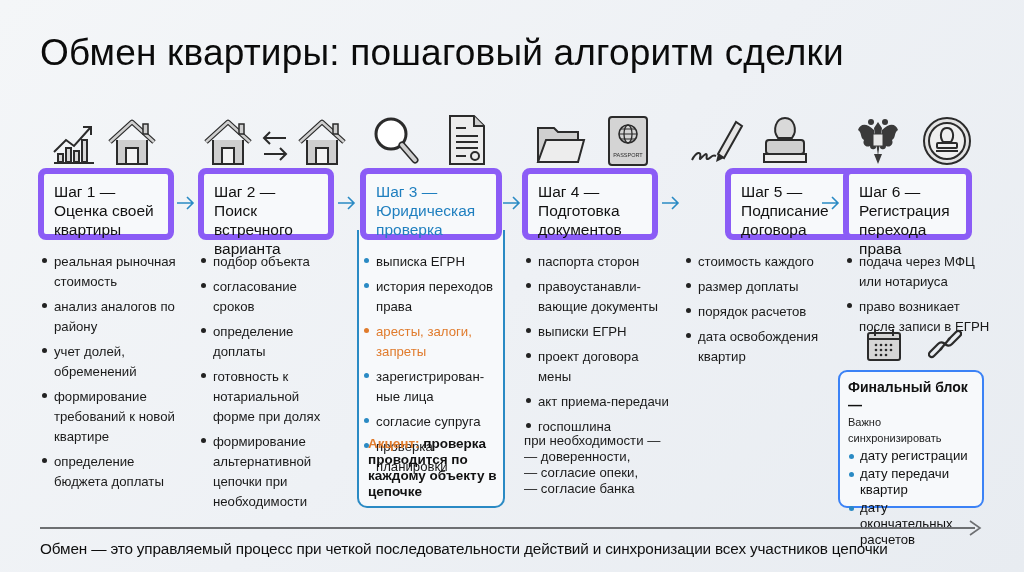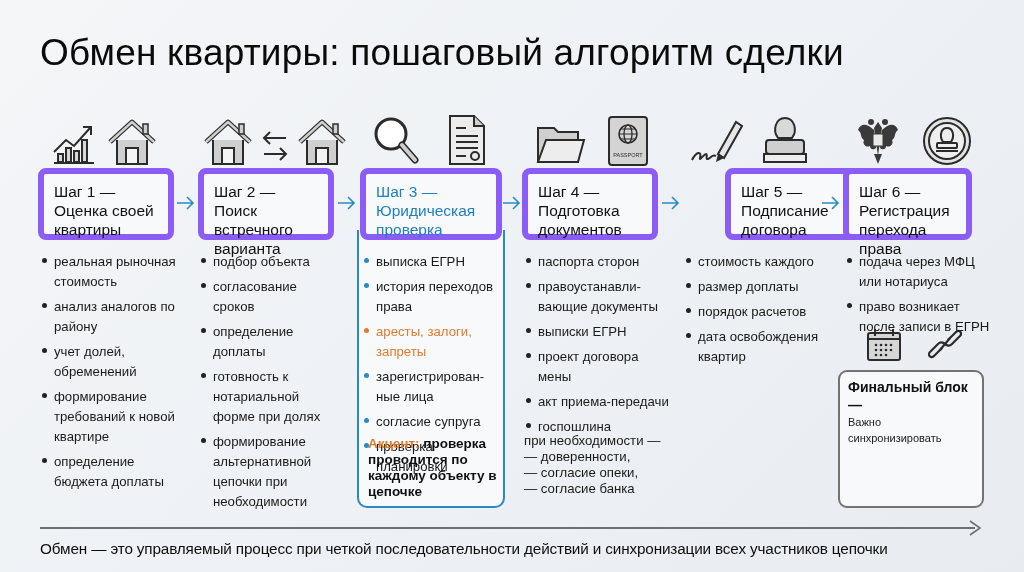--- a/index.html
+++ b/index.html
@@ -38,21 +38,21 @@
     content: ""; position: absolute; left: 2px; top: 6px; width: 5px; height: 5px; border-radius: 50%; background: #222;
   }
   ul.bullets.blue li::before { background: #2a8ac4; }
   ul.bullets li.warn { color: #e07b2c; }
   ul.bullets li.warn::before { background: #e07b2c; }
   .accent { position: absolute; left: 368px; top: 436px; width: 130px; font-size: 13.5px; line-height: 16px; font-weight: 700; color: #111; }
   .accent .hl { color: #e07b2c; }
   .extra { position: absolute; left: 524px; top: 433px; font-size: 13.2px; line-height: 16px; color: #1a1a1a; }
   .final {
     position: absolute; left: 838px; top: 370px; width: 146px; height: 138px;
-    border: 2px solid #737373; border-radius: 9px; background: #f7f9fb; padding: 6px 8px;
+    border: 2px solid #3b82f6; border-radius: 9px; background: #f7f9fb; padding: 6px 8px;
   }
   .final .ft { font-size: 14px; font-weight: 700; line-height: 18px; }
   .final .fs { font-size: 11px; line-height: 16px; color: #222; margin-bottom: 2px; }
   .final ul { list-style: none; font-size: 13.2px; line-height: 16px; }
   .final li { position: relative; padding-left: 12px; margin-bottom: 2px; }
   .final li::before { content: ""; position: absolute; left: 1px; top: 6px; width: 5px; height: 5px; border-radius: 50%; background: #2a8ac4; }
   .timeline { position: absolute; left: 40px; top: 527px; width: 935px; height: 2px; background: #6d6f72; }
   .timeline-arrow { position: absolute; left: 968px; top: 520px; }
   .footer { position: absolute; left: 40px; top: 540px; font-size: 15.3px; color: #0e0e0e; letter-spacing: -0.15px; }
 </style>
@@ -307,19 +307,24 @@
   <g fill="none" stroke="#2b2b2b" stroke-width="2.2">
     <path d="M14 22 L6 30 C3 33 -1 29 2 26 L10 18 C13 15 17 17 17 19"></path>
     <path d="M20 14 L28 6 C31 3 35 7 32 10 L24 18 C21 21 17 19 17 17"></path>
     <path d="M12 24 L22 12"></path>
   </g>
 </svg>
 
 <div class="final">
   <div class="ft">Финальный блок —</div>
   <div class="fs">Важно синхронизировать</div>
+  <ul>
+    <li>дату регистрации</li>
+    <li>дату передачи квартир</li>
+    <li>дату окончательных расчетов</li>
+  </ul>
 </div>
 
 <div class="timeline"></div>
 <svg class="timeline-arrow" width="14" height="16" viewBox="0 0 14 16">
   <path d="M2 1 L12 8 L2 15" fill="none" stroke="#6d6f72" stroke-width="1.6"></path>
 </svg>
 <div class="footer">Обмен — это управляемый процесс при четкой последовательности действий и синхронизации всех участников цепочки</div>
 
 </body></html>

